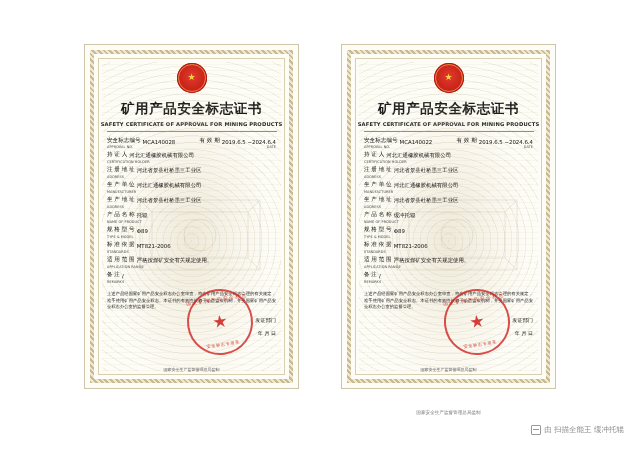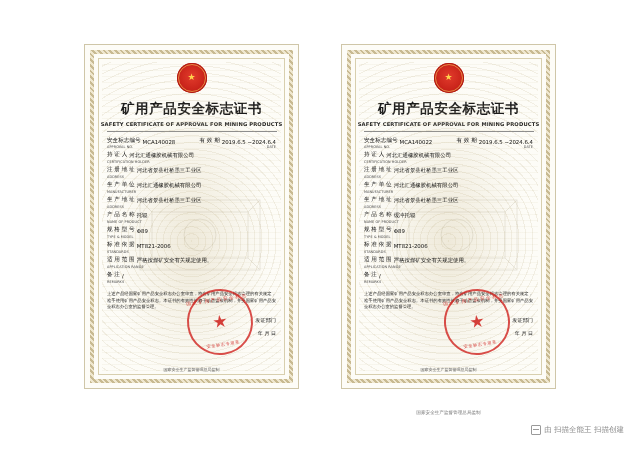--- a/index.html
+++ b/index.html
@@ -575,16 +575,16 @@
 
   </div>
 
   <div class="caption-row">
     <div class="caption-slot"></div>
     <div class="caption-slot">国家安全生产监督管理总局监制</div>
   </div>
 
   <div class="watermark-brand">
     <span class="wm-icon"></span>
-    <span>由 扫描全能王 扫描创建</span>
+    <span>由 扫描全能王 缓冲托辊</span>
   </div>
 
 </div>
 
 </body></html>

